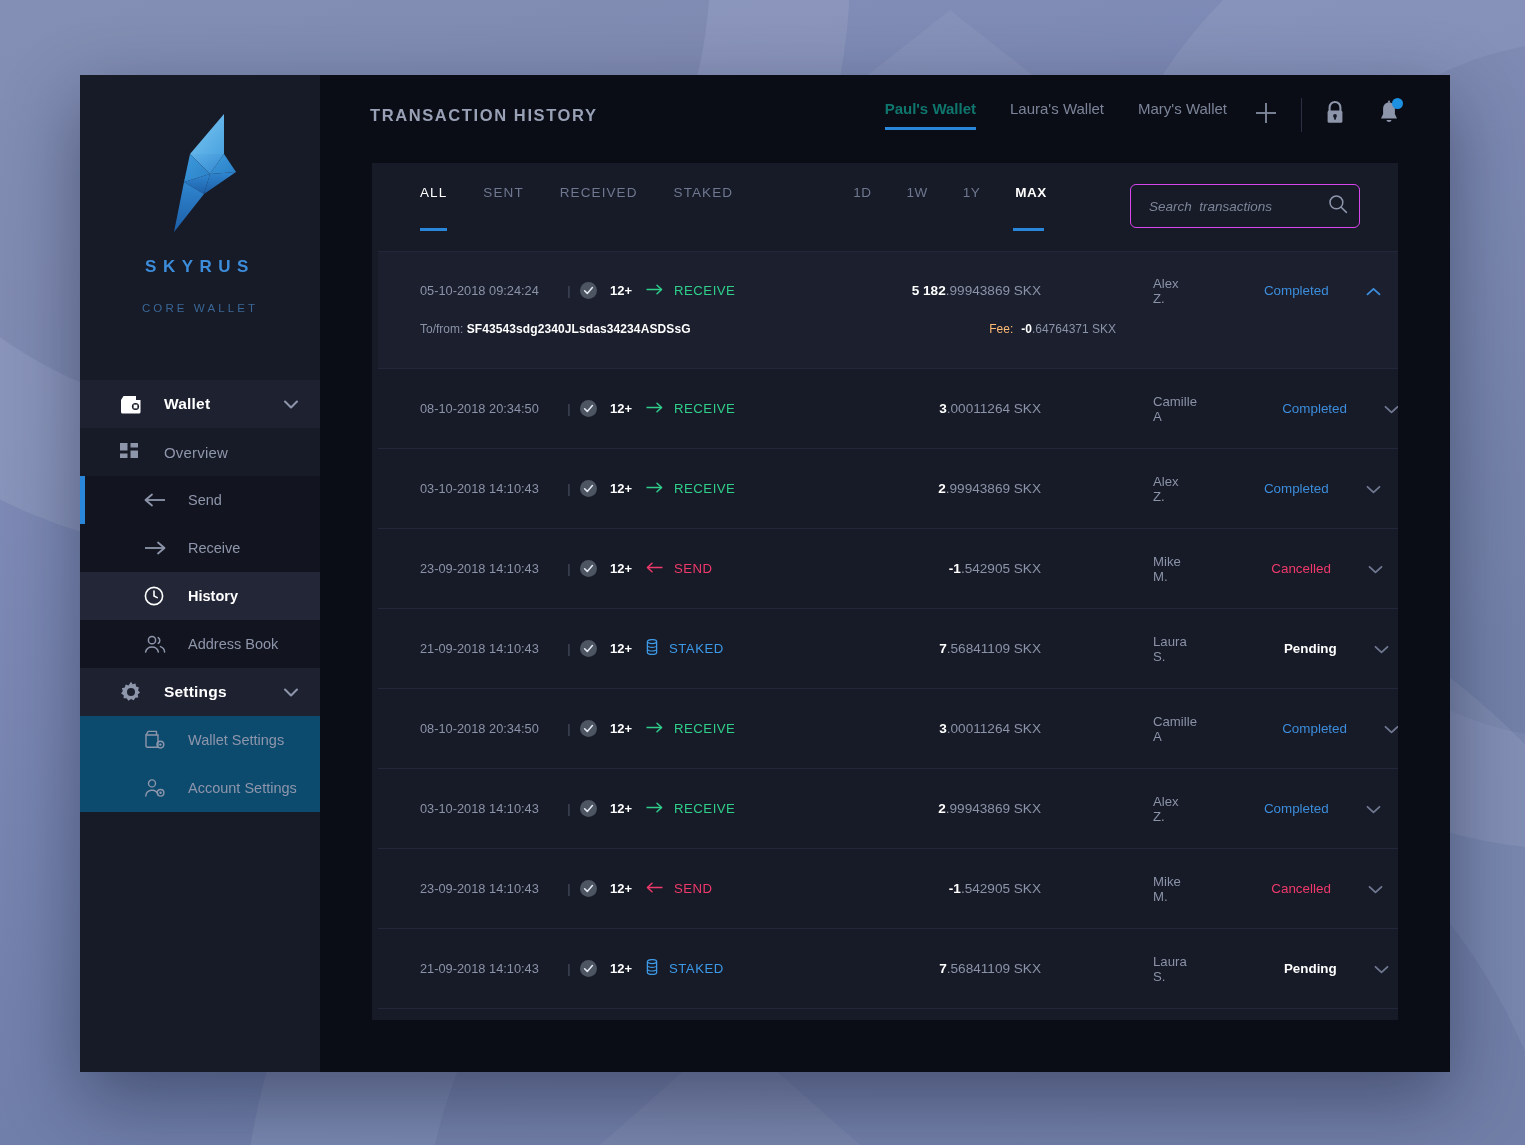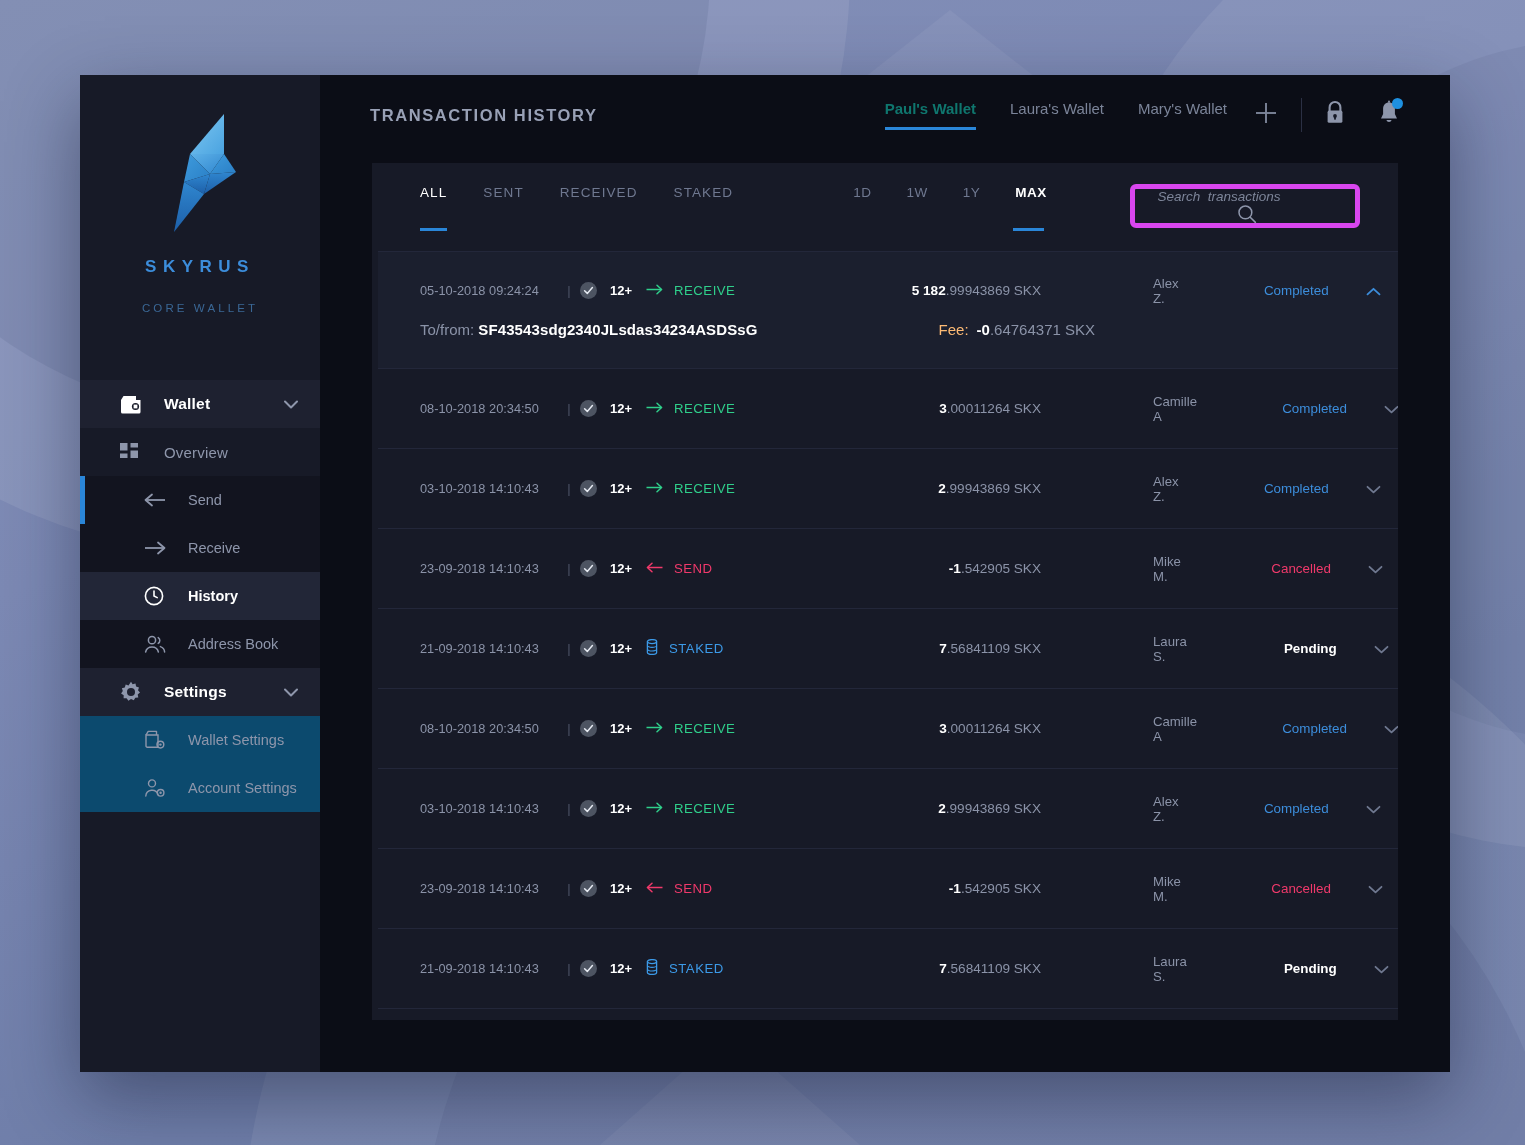--- a/index.html
+++ b/index.html
@@ -281,27 +281,26 @@
     left: -2px;
     width: 31px;
     bottom: 0;
     height: 3px;
     background: #2a86d8;
   }
   #search-box {
     margin-left: auto;
     width: 230px;
     height: 44px;
-    border: 5px solid #d946ef;
+    border: 1px solid #d946ef;
     border-radius: 6px;
     display: flex;
     align-items: center;
     padding: 0 14px 0 18px;
     margin-bottom: 2px;
-    flex-direction: column;
   }
   #search-input {
     flex: 1;
     background: transparent;
     border: none;
     outline: none;
     color: #aeb6c8;
     font-style: italic;
     font-size: 13.5px;
     font-family: "Liberation Sans", sans-serif;
@@ -349,21 +348,22 @@
   .type-staked  { color: #3c9ae8; }
   .st-completed { color: #3c8ddb; }
   .st-cancelled { color: #f0396b; }
   .st-pending   { color: #ffffff; font-weight: 700; }
 
   .tx-detail {
     display: flex;
     align-items: center;
     height: 56px;
     padding-bottom: 22px;
-    font-size: 15px;
+    font-size: 12px;
+    gap: 21px;
   }
   .d-addr { flex: 0 0 430px; color: #8b93a8; }
   .d-addr b { color: #ffffff; font-weight: 700; letter-spacing: 0.1px; }
   .d-fee { flex: 0 0 245px; text-align: right; color: #7e real; }
   .d-fee { color: #8b93a8; }
   .d-fee .lab { color: #fdba74; margin-right: 8px; }
   .d-fee .neg { color: #ffffff; font-weight: 700; }
 </style>
 </head>
 <body>

